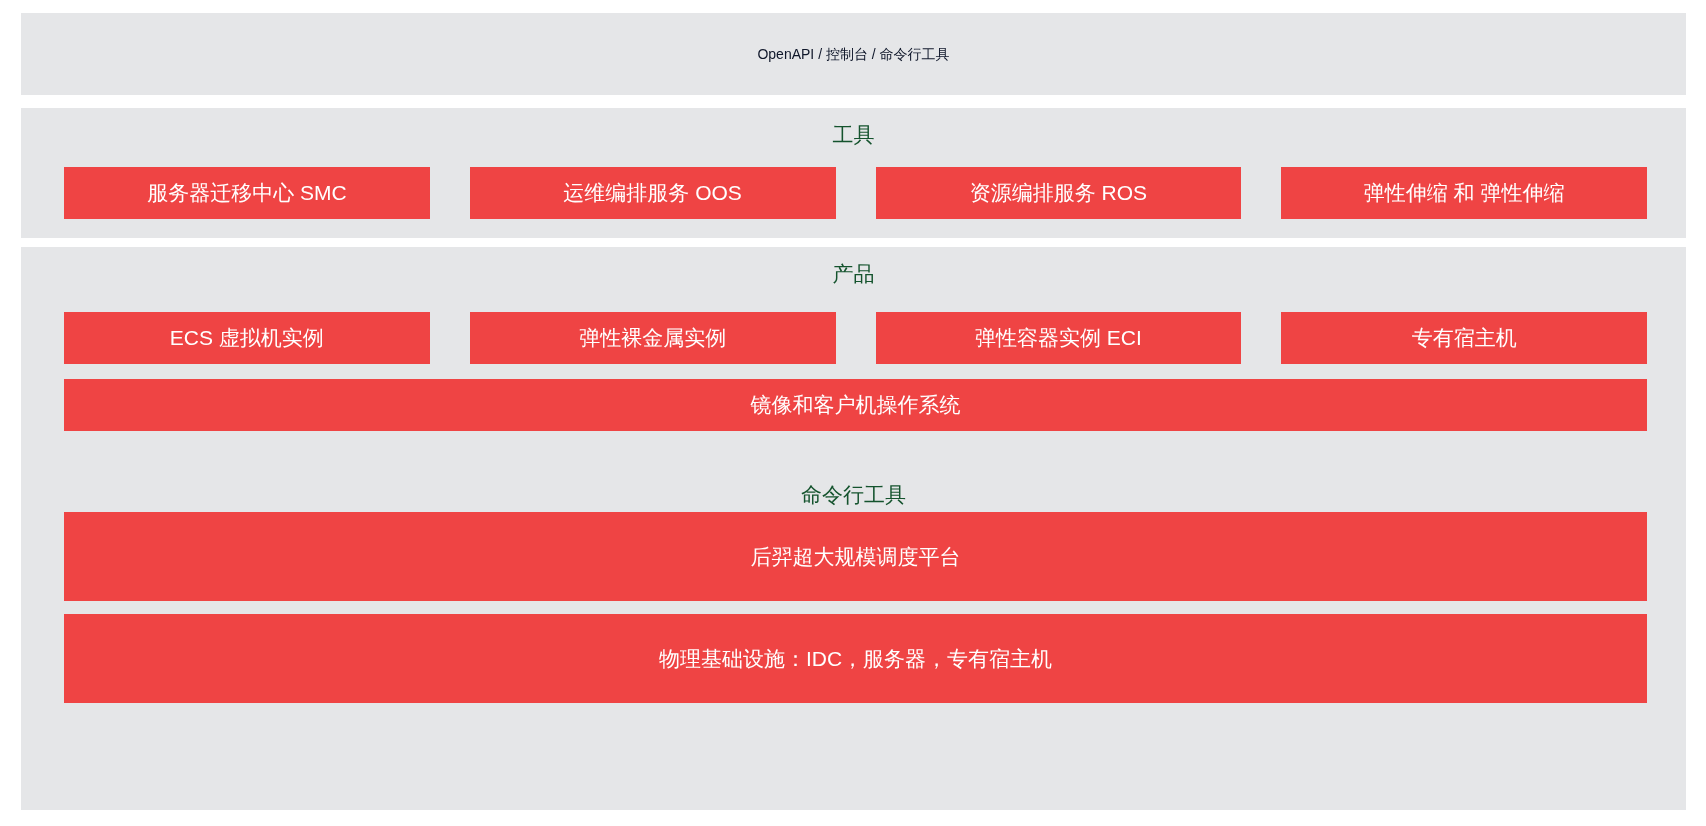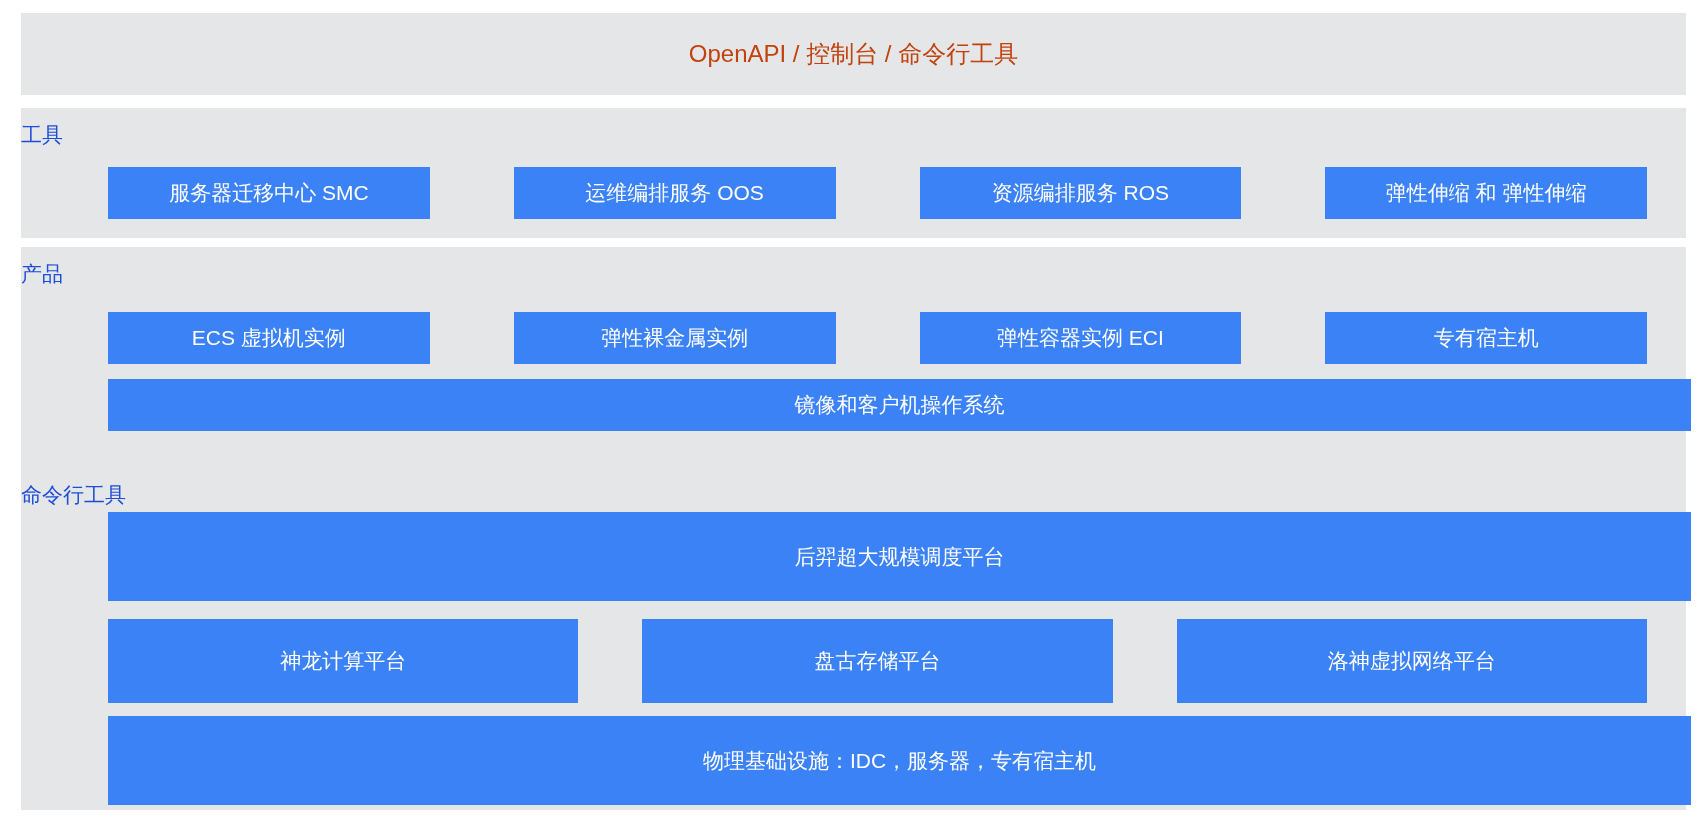--- a/index.html
+++ b/index.html
@@ -24,48 +24,48 @@
   }
   #section-api    { top: 13px;  height: 82px; }
   #section-tools  { top: 108px; height: 130px; }
   #section-products { top: 247px; height: 262px; }
   #section-core   { top: 468px; height: 342px; }
 
   .top-bar-label {
     width: 100%;
     text-align: center;
     line-height: 82px;
-    font-size: 24px;
-    color: #c2410c;
+    font-size: 14px;
+    color: #0f172a;
   }
   .section-title {
-    color: #1d4ed8;
+    text-align: center;
+    color: #14532d;
     font-size: 21px;
     padding-top: 12px;
     line-height: 30px;
   }
   .section-inner {
     margin-left: 43px;
     margin-right: 39px;
   }
   .row {
     display: flex;
   }
   .row.gap40 { gap: 40px; }
   .row.gap20 { gap: 20px; }
   .box {
-    background: #3b82f6;
+    background: #ef4444;
     color: #ffffff;
     font-size: 21px;
     display: flex;
     align-items: center;
     justify-content: center;
     text-align: center;
     flex: 1 1 0;
-    margin-left: 44px;
   }
   .box.small { height: 52px; }
   .box.tall  { height: 89px; }
   .box.mid   { height: 84px; }
   .box.full  { width: 100%; }
 
   #section-tools .row { margin-top: 17px; }
   #section-products .row { margin-top: 23px; }
   #section-products .full-bar { margin-top: 15px; }
   #section-core .sched-bar { margin-top: 2px; }
@@ -103,22 +103,17 @@
         <div class="box small">专有宿主机</div>
       </div>
       <div class="box small full full-bar">镜像和客户机操作系统</div>
     </div>
   </div>
 
   <div class="section" id="section-core">
     <div class="section-title">命令行工具</div>
     <div class="section-inner">
       <div class="box tall full sched-bar">后羿超大规模调度平台</div>
-      <div class="row gap20">
-        <div class="box mid">神龙计算平台</div>
-        <div class="box mid">盘古存储平台</div>
-        <div class="box mid">洛神虚拟网络平台</div>
-      </div>
       <div class="box tall full infra-bar">物理基础设施：IDC，服务器，专有宿主机</div>
     </div>
   </div>
 
 </div>
 
 </body></html>

